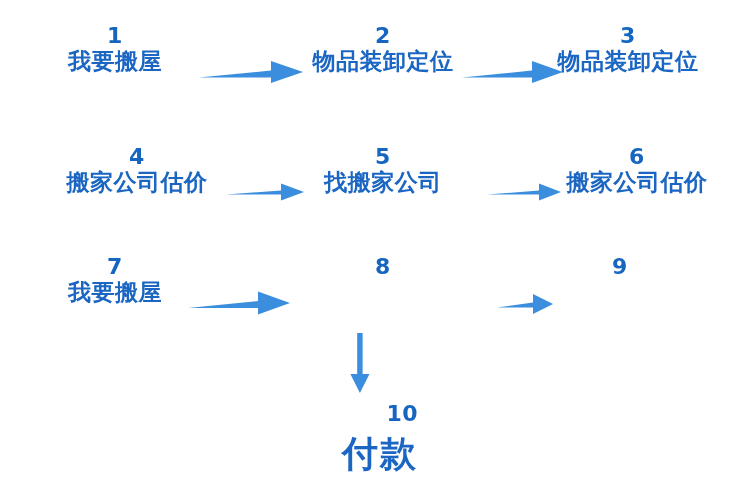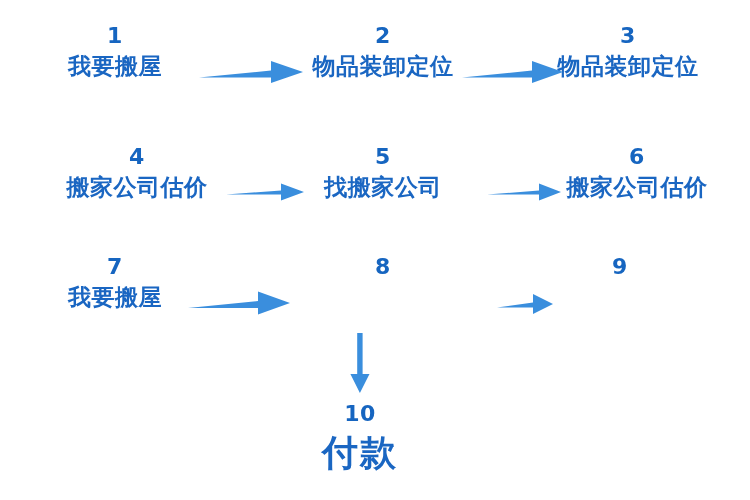--- a/index.html
+++ b/index.html
@@ -38,30 +38,30 @@
     color: #1665c0;
     line-height: 1.05;
     letter-spacing: 0.5px;
   }
   .step .step-label {
     display: block;
     font-size: 23px;
     font-weight: bold;
     color: #1a66c2;
     line-height: 1.25;
-    margin-top: 5px;
     letter-spacing: 0.5px;
   }
 
   
   .step.final .step-number {
     font-size: 22px;
   }
   .step.final .step-label {
     font-size: 36px;
+    margin-top: 6px;
     letter-spacing: 2px;
   }
 
   
   .arrow {
     position: absolute;
     display: block;
     overflow: visible;
   }
   .arrow svg { display: block; overflow: visible; }
@@ -155,18 +155,18 @@
       <path class="arrow-body" d="M0 16.5 L36 11.5 L36 3 L56 13 L36 23 L36 16.5 Z"></path>
     </svg>
   </div>
 
   <div class="arrow" style="left:345px; top:333px; width:30px; height:62px;">
     <svg viewBox="0 0 30 62" width="30" height="62" aria-hidden="true">
       <path class="arrow-body" d="M12.2 0 L17.6 0 L17.6 41 L24.5 41 L14.9 60 L5.4 41 L12.2 41 Z"></path>
     </svg>
   </div>
 
-  <div class="step final" style="left:360px; top:402px;">
+  <div class="step final" style="left:380px; top:402px;text-align:right;">
     <span class="step-number">10</span>
     <span class="step-label">付款</span>
   </div>
 
 </div>
 
 </body></html>

